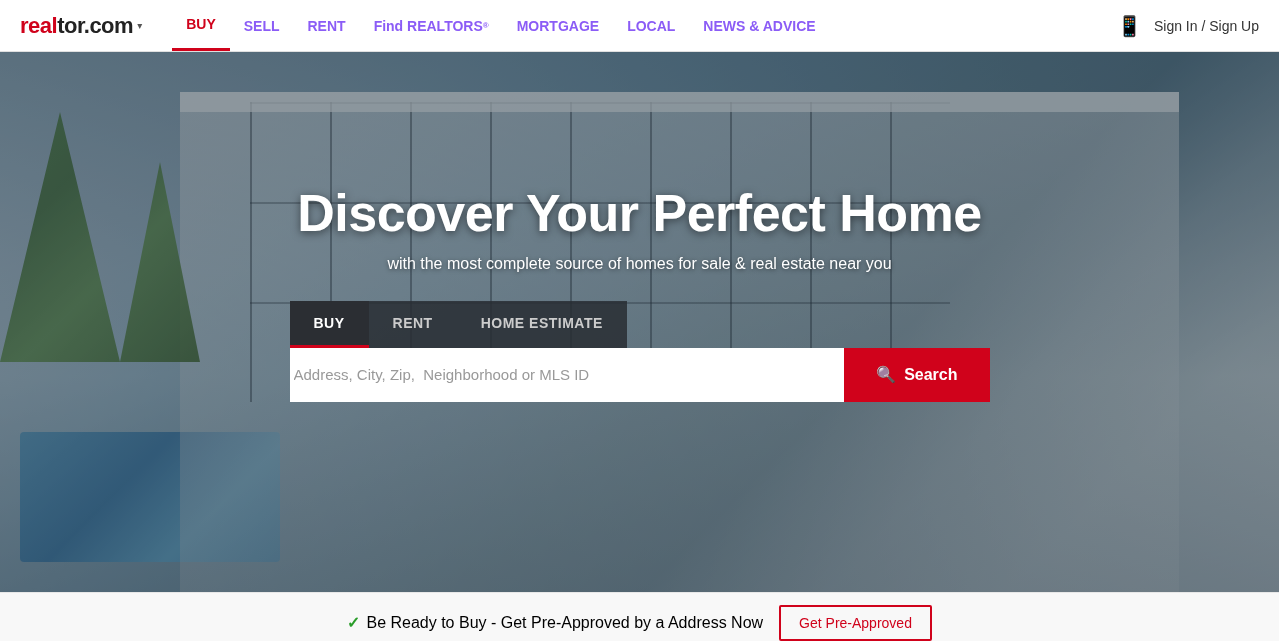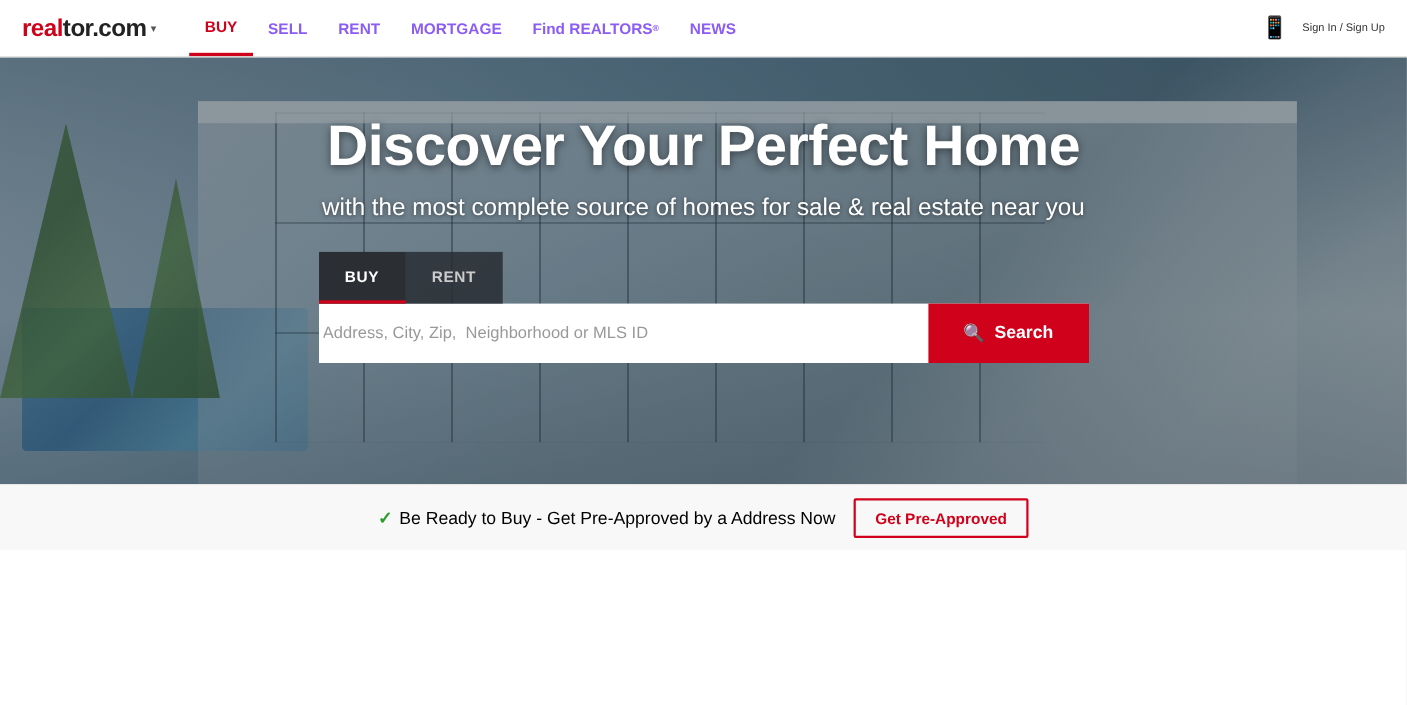--- a/index.html
+++ b/index.html
@@ -62,31 +62,31 @@
       align-items: center;
       gap: 12px;
       margin-left: auto;
     }
     .mobile-icon {
       font-size: 20px;
       color: #333;
       cursor: pointer;
     }
     .signin-link {
-      font-size: 10px;
+      font-size: 14px;
       color: #333;
       cursor: pointer;
       white-space: nowrap;
     }
 
     
     .hero {
       position: relative;
       width: 1279px;
-      height: 388px;
+      height: 540px;
       overflow: hidden;
       display: flex;
       align-items: center;
       justify-content: flex-end;
     }
     .hero-bg {
       position: absolute;
       inset: 0;
       background: linear-gradient(
         135deg,
@@ -176,21 +176,21 @@
       margin-top: -60px;
     }
     .hero-title {
       font-size: 52px;
       font-weight: 700;
       margin-bottom: 12px;
       text-shadow: 0 2px 8px rgba(0,0,0,0.5);
       letter-spacing: -0.5px;
     }
     .hero-subtitle {
-      font-size: 22px;
+      font-size: 16px;
       font-weight: 400;
       margin-bottom: 28px;
       text-shadow: 0 1px 4px rgba(0,0,0,0.5);
     }
 
     
     .search-container {
       max-width: 700px;
       margin: 0 auto;
     }
@@ -257,46 +257,47 @@
       color: #2a9d2a;
       margin-right: 6px;
       font-weight: bold;
     }
     .preapproved-btn {
       border: 2px solid #d0021b;
       color: #d0021b;
       background: transparent;
       padding: 8px 18px;
       font-size: 14px;
-      font-weight: 700;
+      font-weight: 400;
       cursor: pointer;
       border-radius: 2px;
     }
   </style>
 </head>
 <body>
 
 <header class="header">
   <div class="logo-area">
     <div class="logo-text">
       <span style="color:#d0021b;">real</span><span class="black">tor.com</span>
     </div>
     <span class="logo-chevron">▾</span>
   </div>
 
   <nav class="nav">
     <a class="nav-item active">BUY</a>
     <a class="nav-item">SELL</a>
     <a class="nav-item">RENT</a>
-    <a class="nav-item">MORTGAGE</a>
     <a class="nav-item">
       <span>Find REALTORS</span>
         <sup>®</sup>
     </a>
-    <a class="nav-item">NEWS</a>
+    <a class="nav-item">MORTGAGE</a>
+    <a class="nav-item">LOCAL</a>
+    <a class="nav-item">NEWS &amp; ADVICE</a>
   </nav>
 
   <div class="header-right">
     <span class="mobile-icon">📱</span>
     <span class="signin-link">Sign In / Sign Up</span>
   </div>
 </header>
 
 <section class="hero">
 
@@ -311,20 +312,21 @@
 
   <div class="hero-content">
     <h1 class="hero-title">Discover Your Perfect Home</h1>
     <p class="hero-subtitle">with the most complete source of homes for sale &amp; real estate near you</p>
 
     <div class="search-container">
 
       <div class="search-tabs">
         <div class="search-tab active">BUY</div>
         <div class="search-tab">RENT</div>
+        <div class="search-tab">HOME ESTIMATE</div>
       </div>
 
       <div class="search-bar">
         <input class="search-input" type="text" placeholder="Address, City, Zip,  Neighborhood or MLS ID" style="">
         <button class="search-button">
           <span class="search-icon-svg">🔍</span>
           <span>Search</span>
         </button>
       </div>
     </div>

